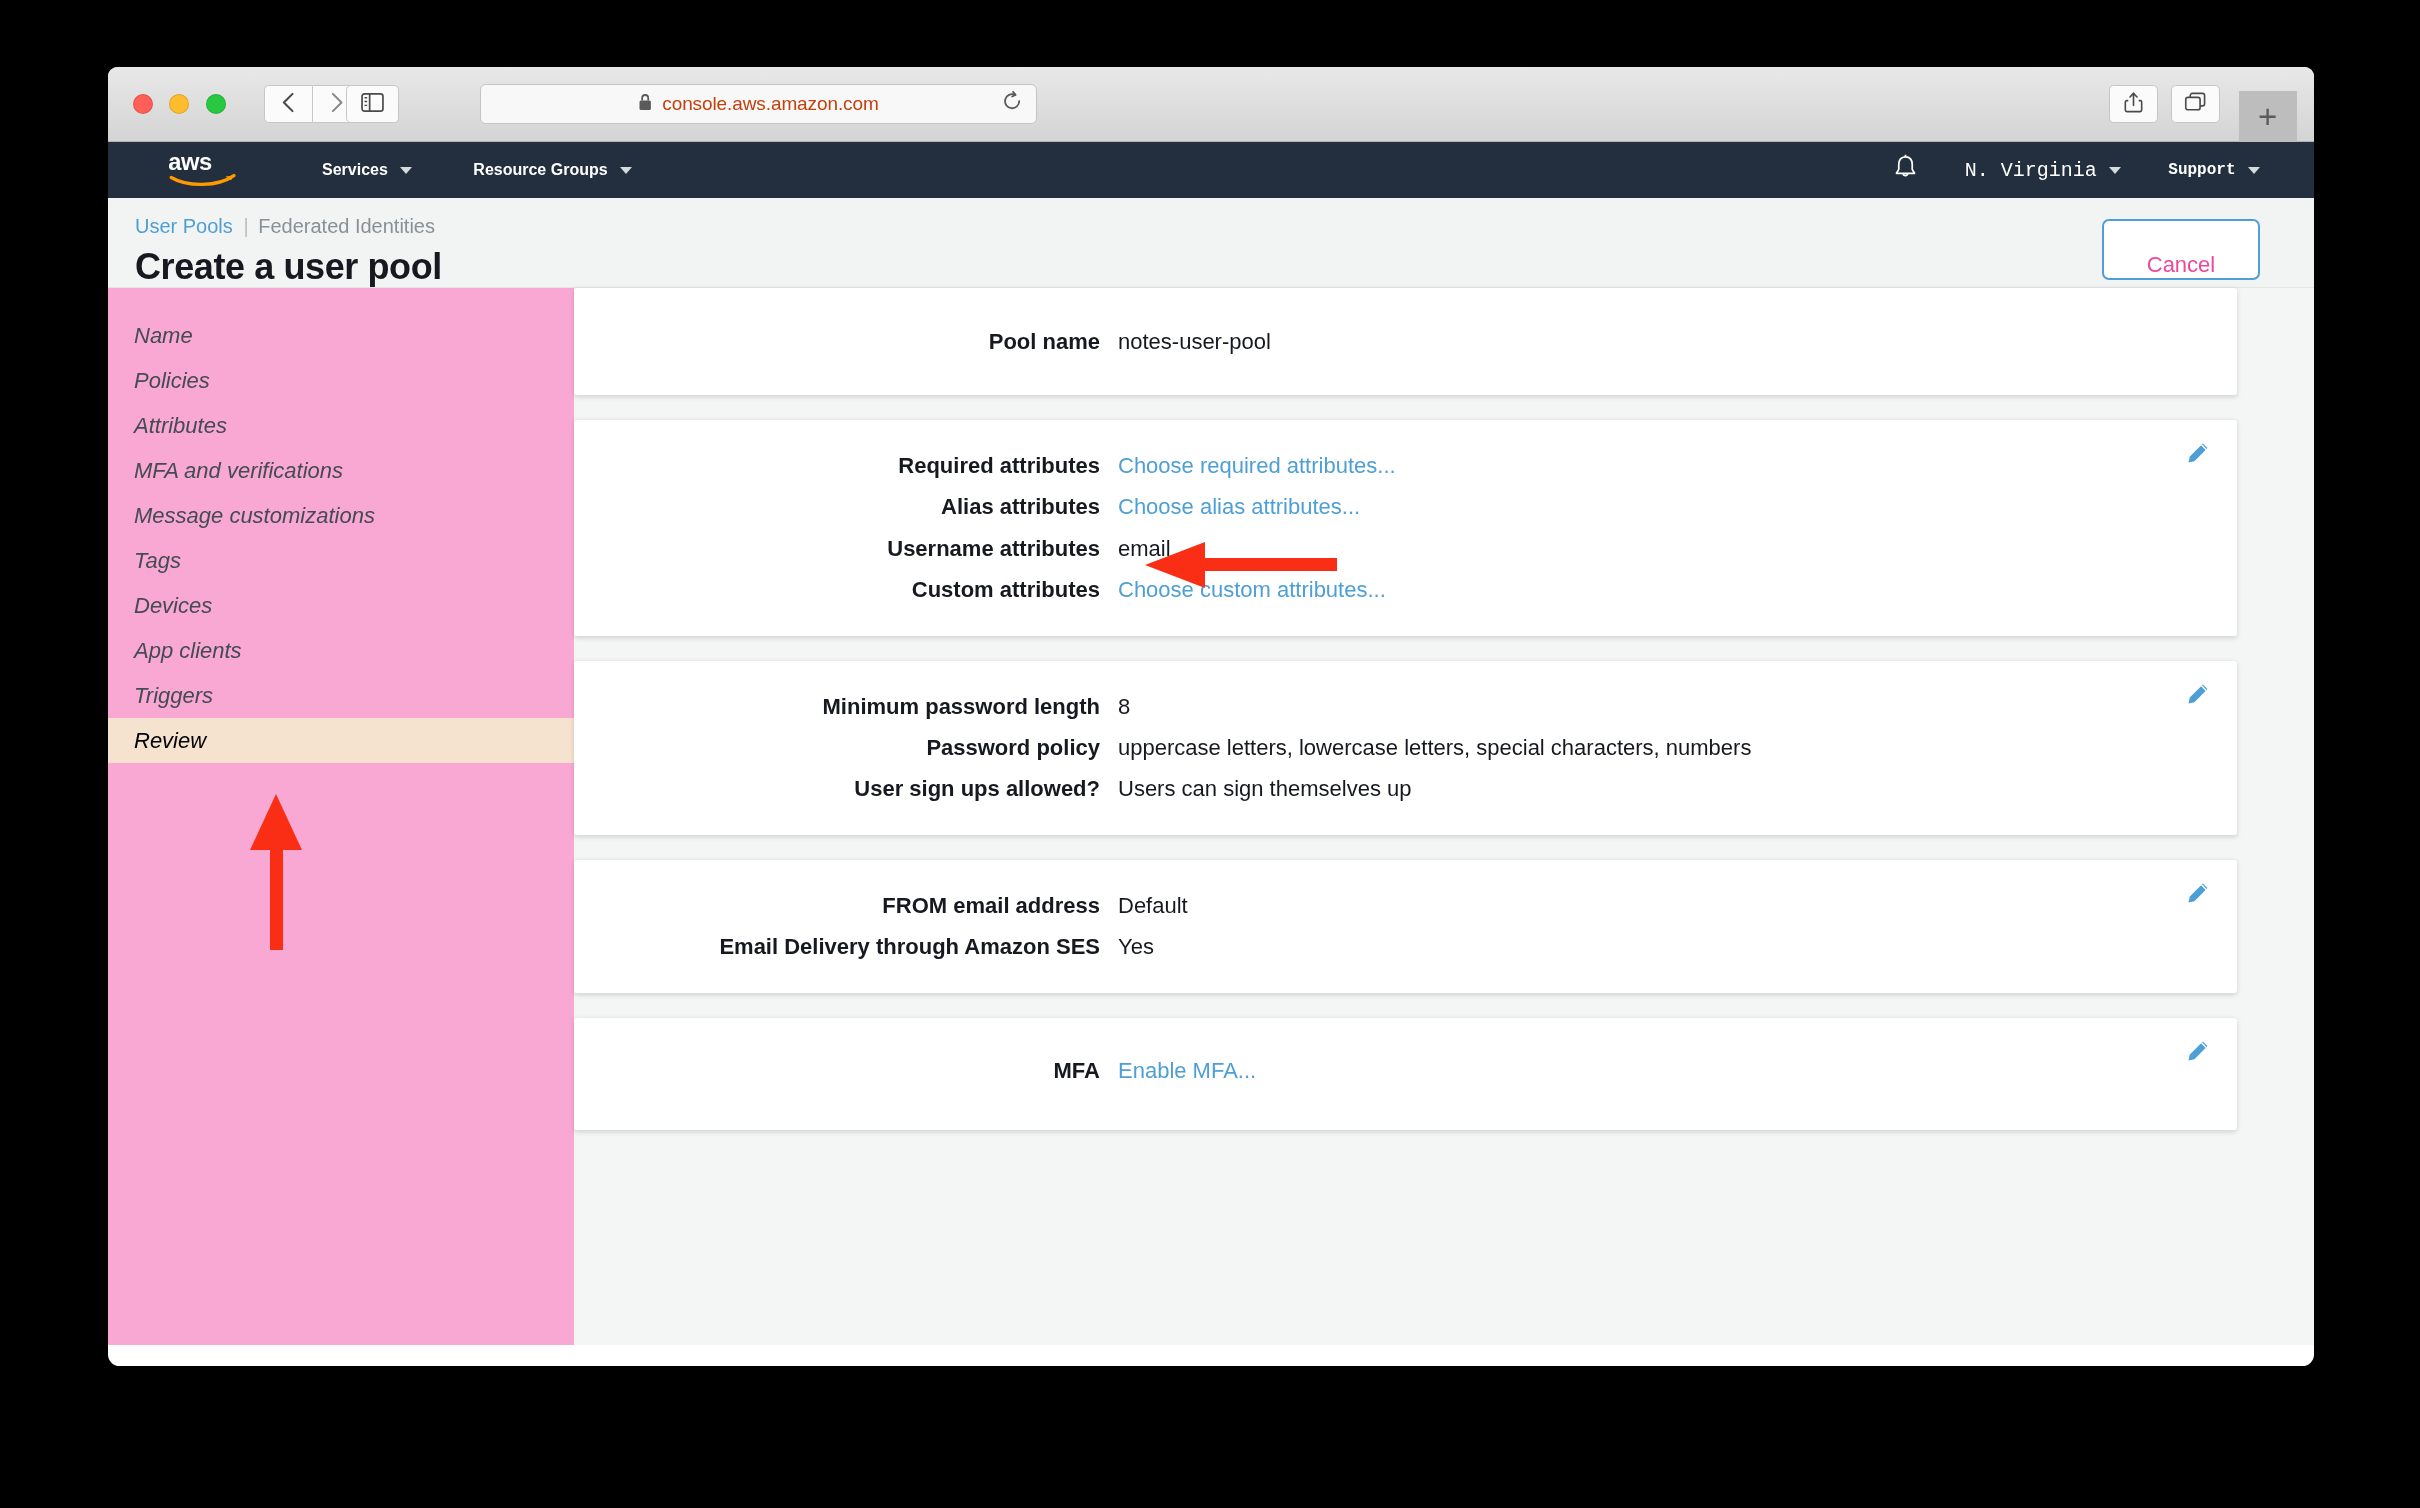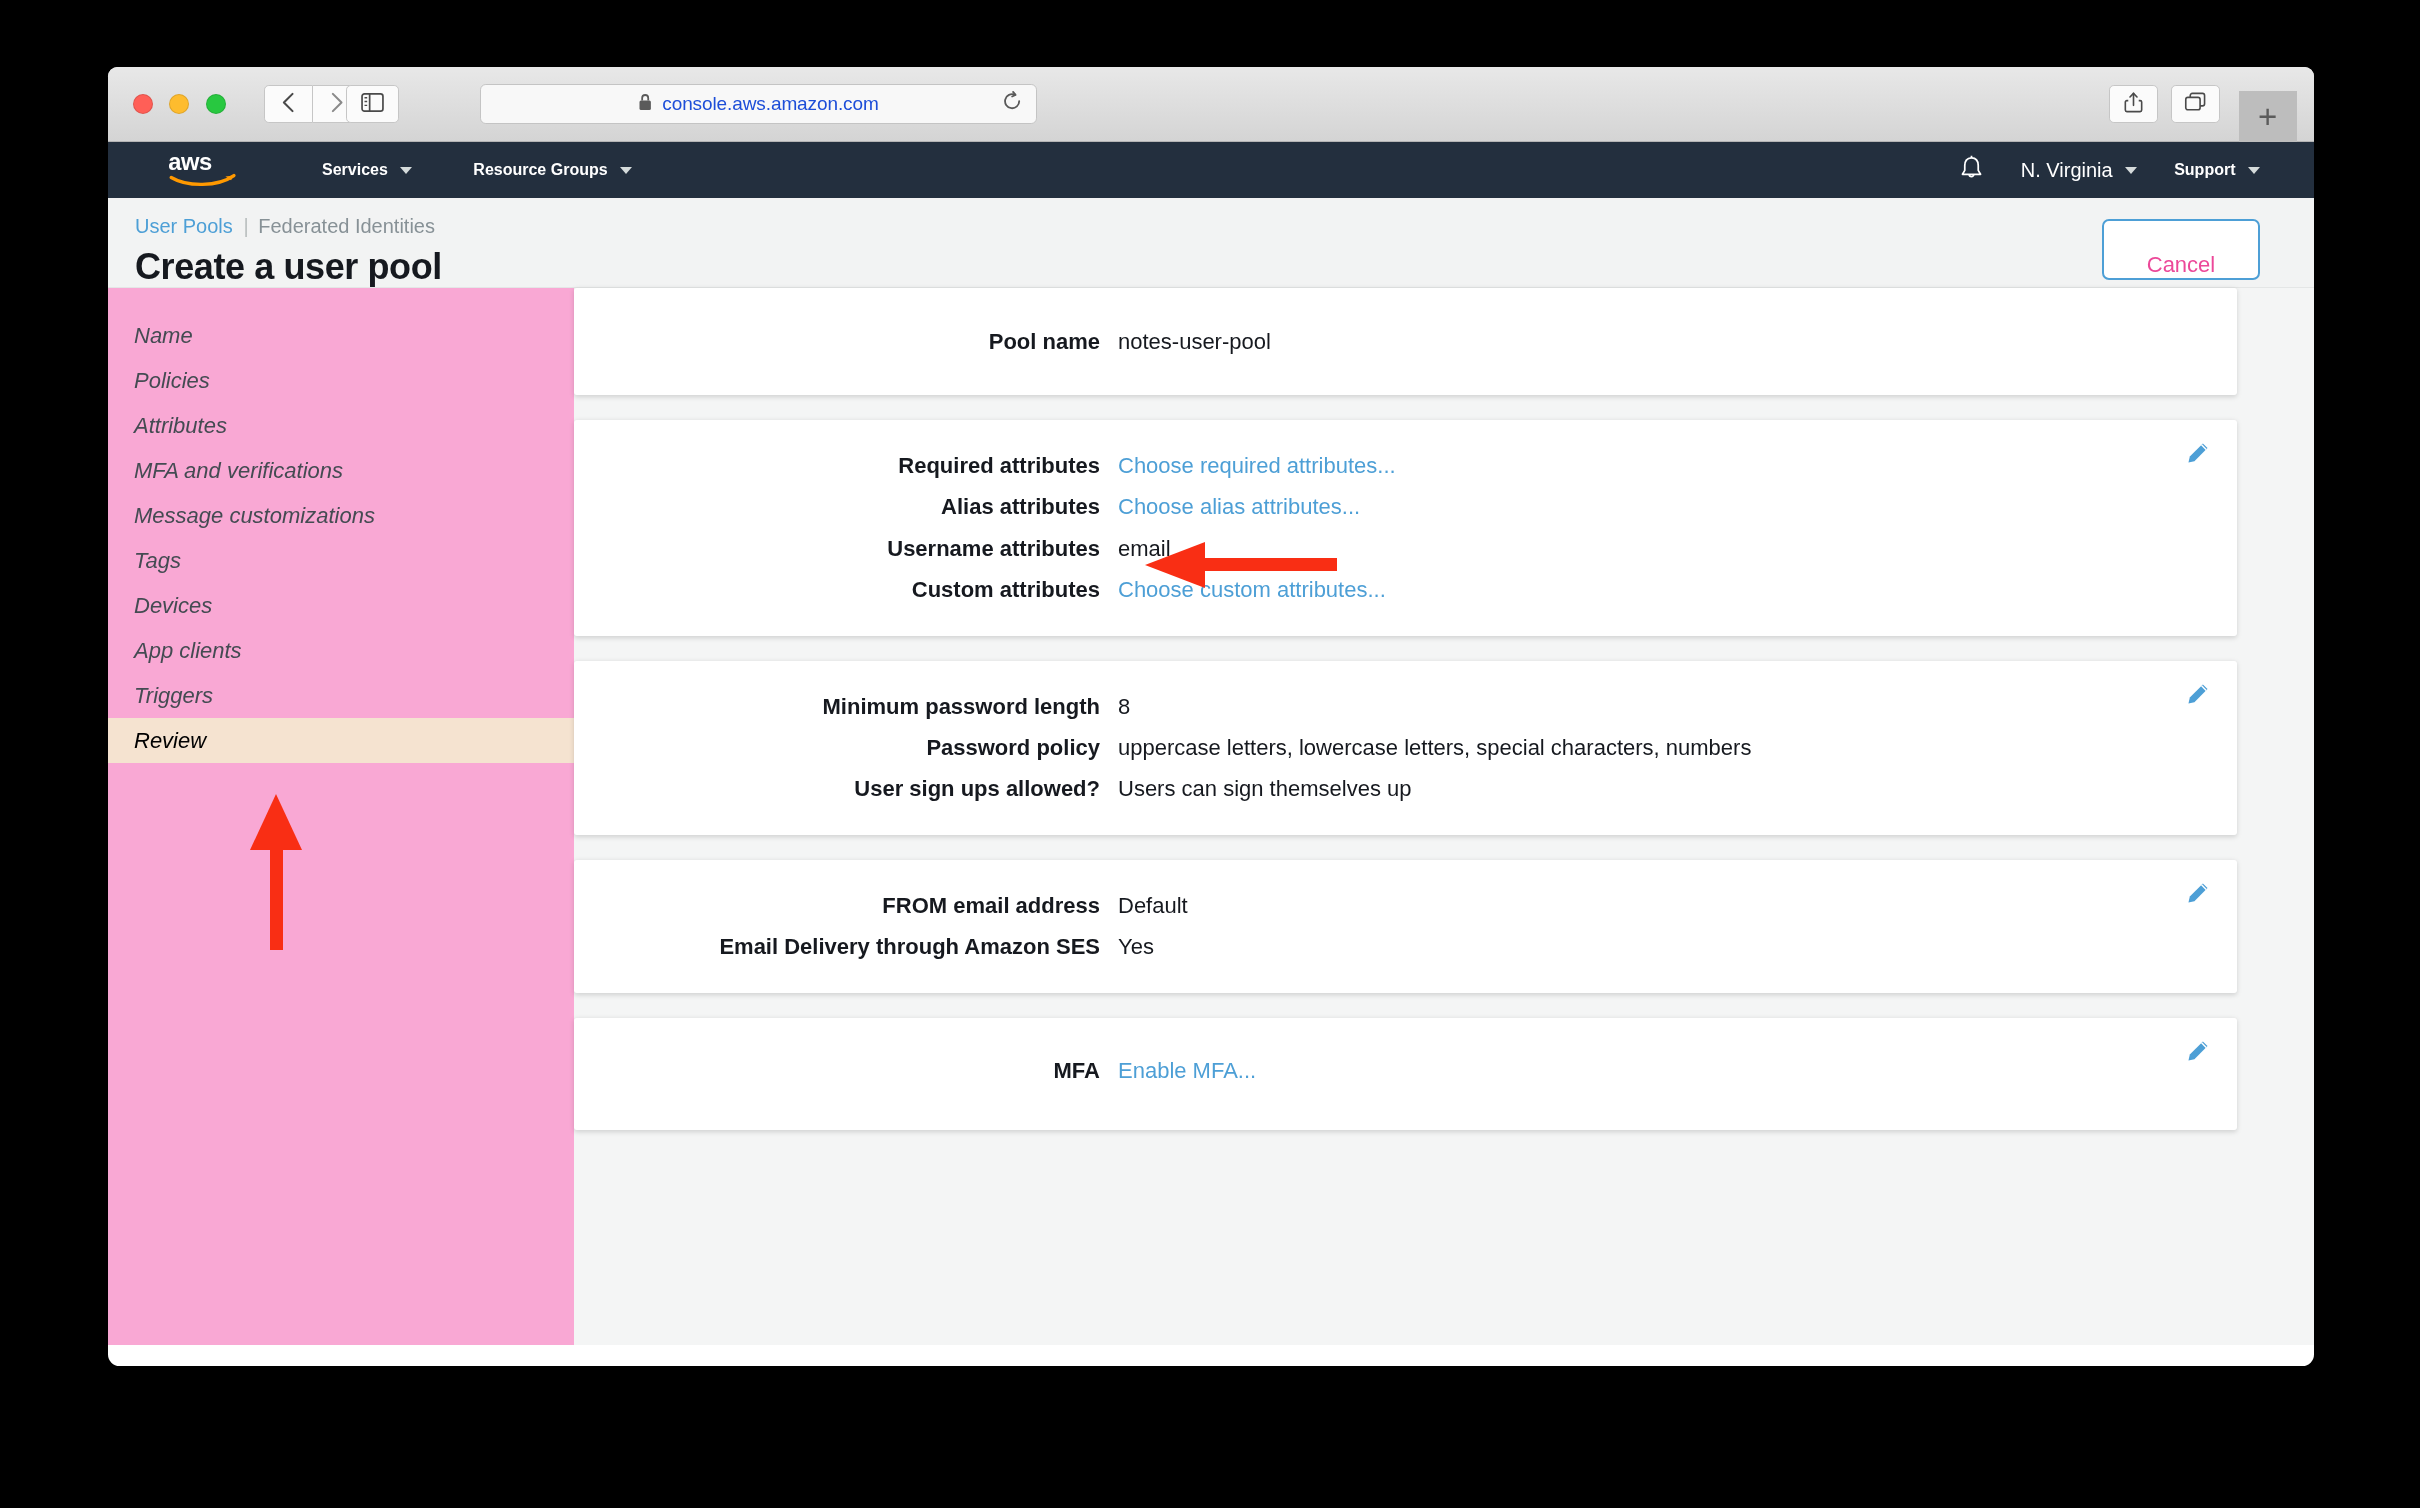--- a/index.html
+++ b/index.html
@@ -80,21 +80,21 @@
     background: #f8f8f8;
     border: 1px solid #c4c4c4;
     border-radius: 5.8px;
     display: flex;
     align-items: center;
     justify-content: center;
     gap: 9.6px;
   }
   #url-bar .url-text {
     font-size: 19px;
-    color: #1d4ed8;
+    color: #c2410c;
     letter-spacing: -0.1px;
   }
   #reload-btn {
     position: absolute;
     right: 13.4px;
     top: 50%;
     transform: translateY(-50%);
     color: #5a5a5a;
     cursor: pointer;
   }
@@ -148,21 +148,22 @@
     width: 0; height: 0;
     border-left: 6.7px solid transparent;
     border-right: 6.7px solid transparent;
     border-top: 7.7px solid #d5dbdb;
   }
   .nav-right {
     position: absolute;
     right: 54px;
     display: flex;
     align-items: center;
-    gap: 37px;
+    gap: 47px;
+    font-family: Liberation Mono, monospace;
   }
   .nav-item.light { font-weight: normal; font-size: 20px; }
 
   
   #page-header {
     background: #f2f3f3;
     padding: 17.3px 0 0 0;
     position: relative;
     height: 90px;
     border-bottom: 1px solid #e4e6e6;

